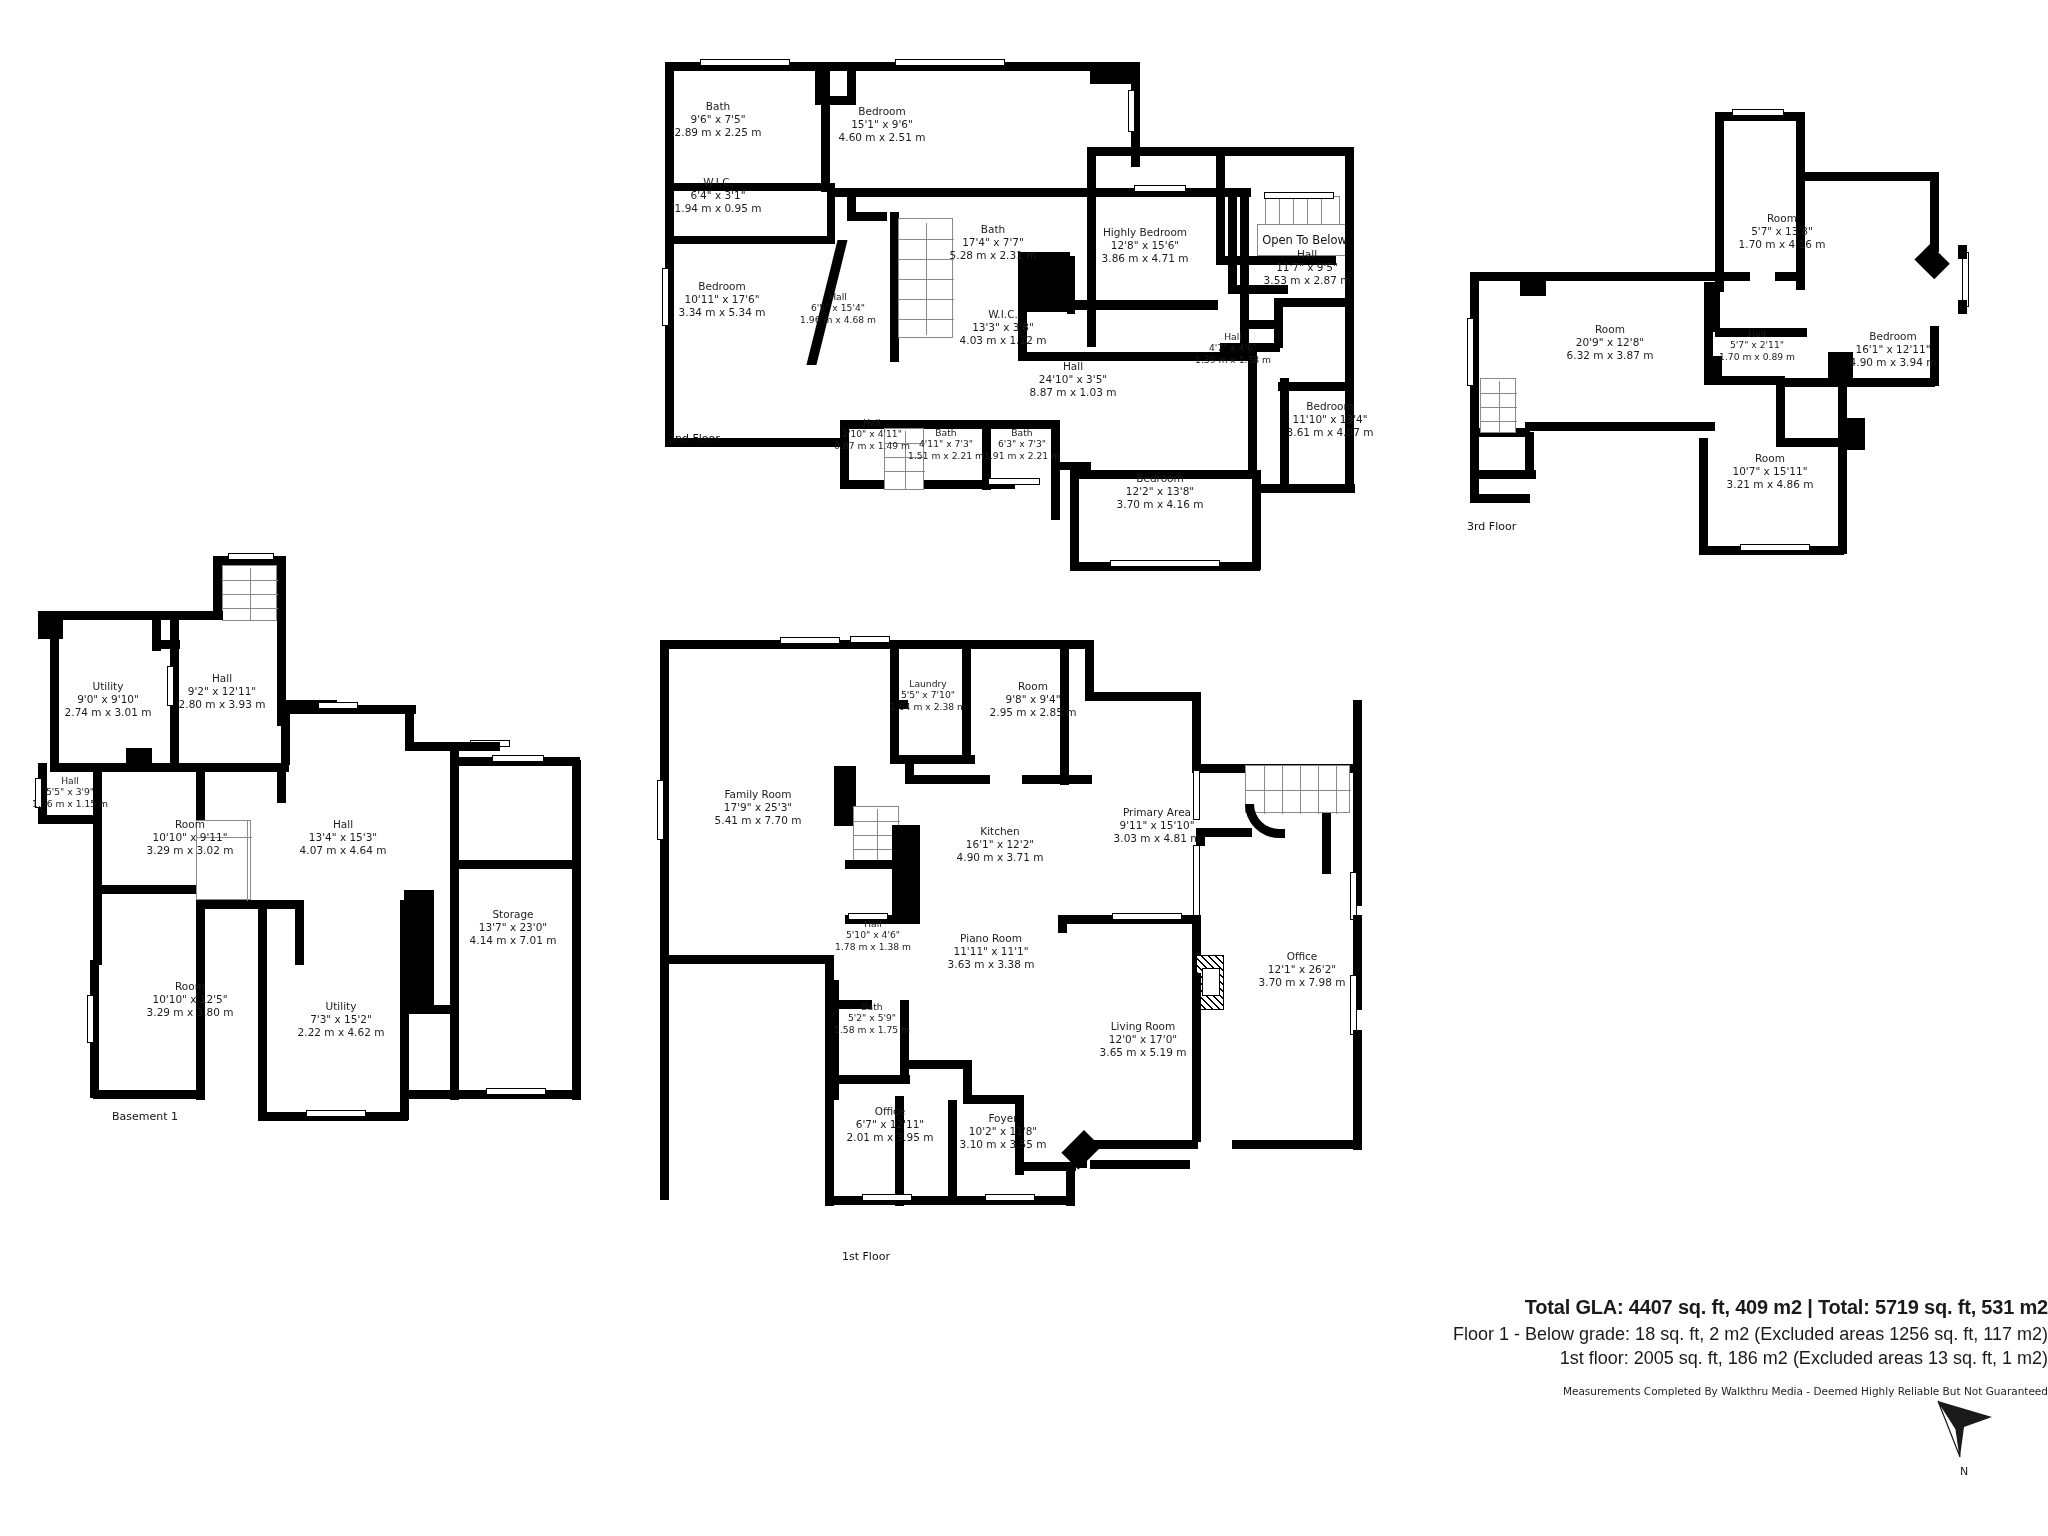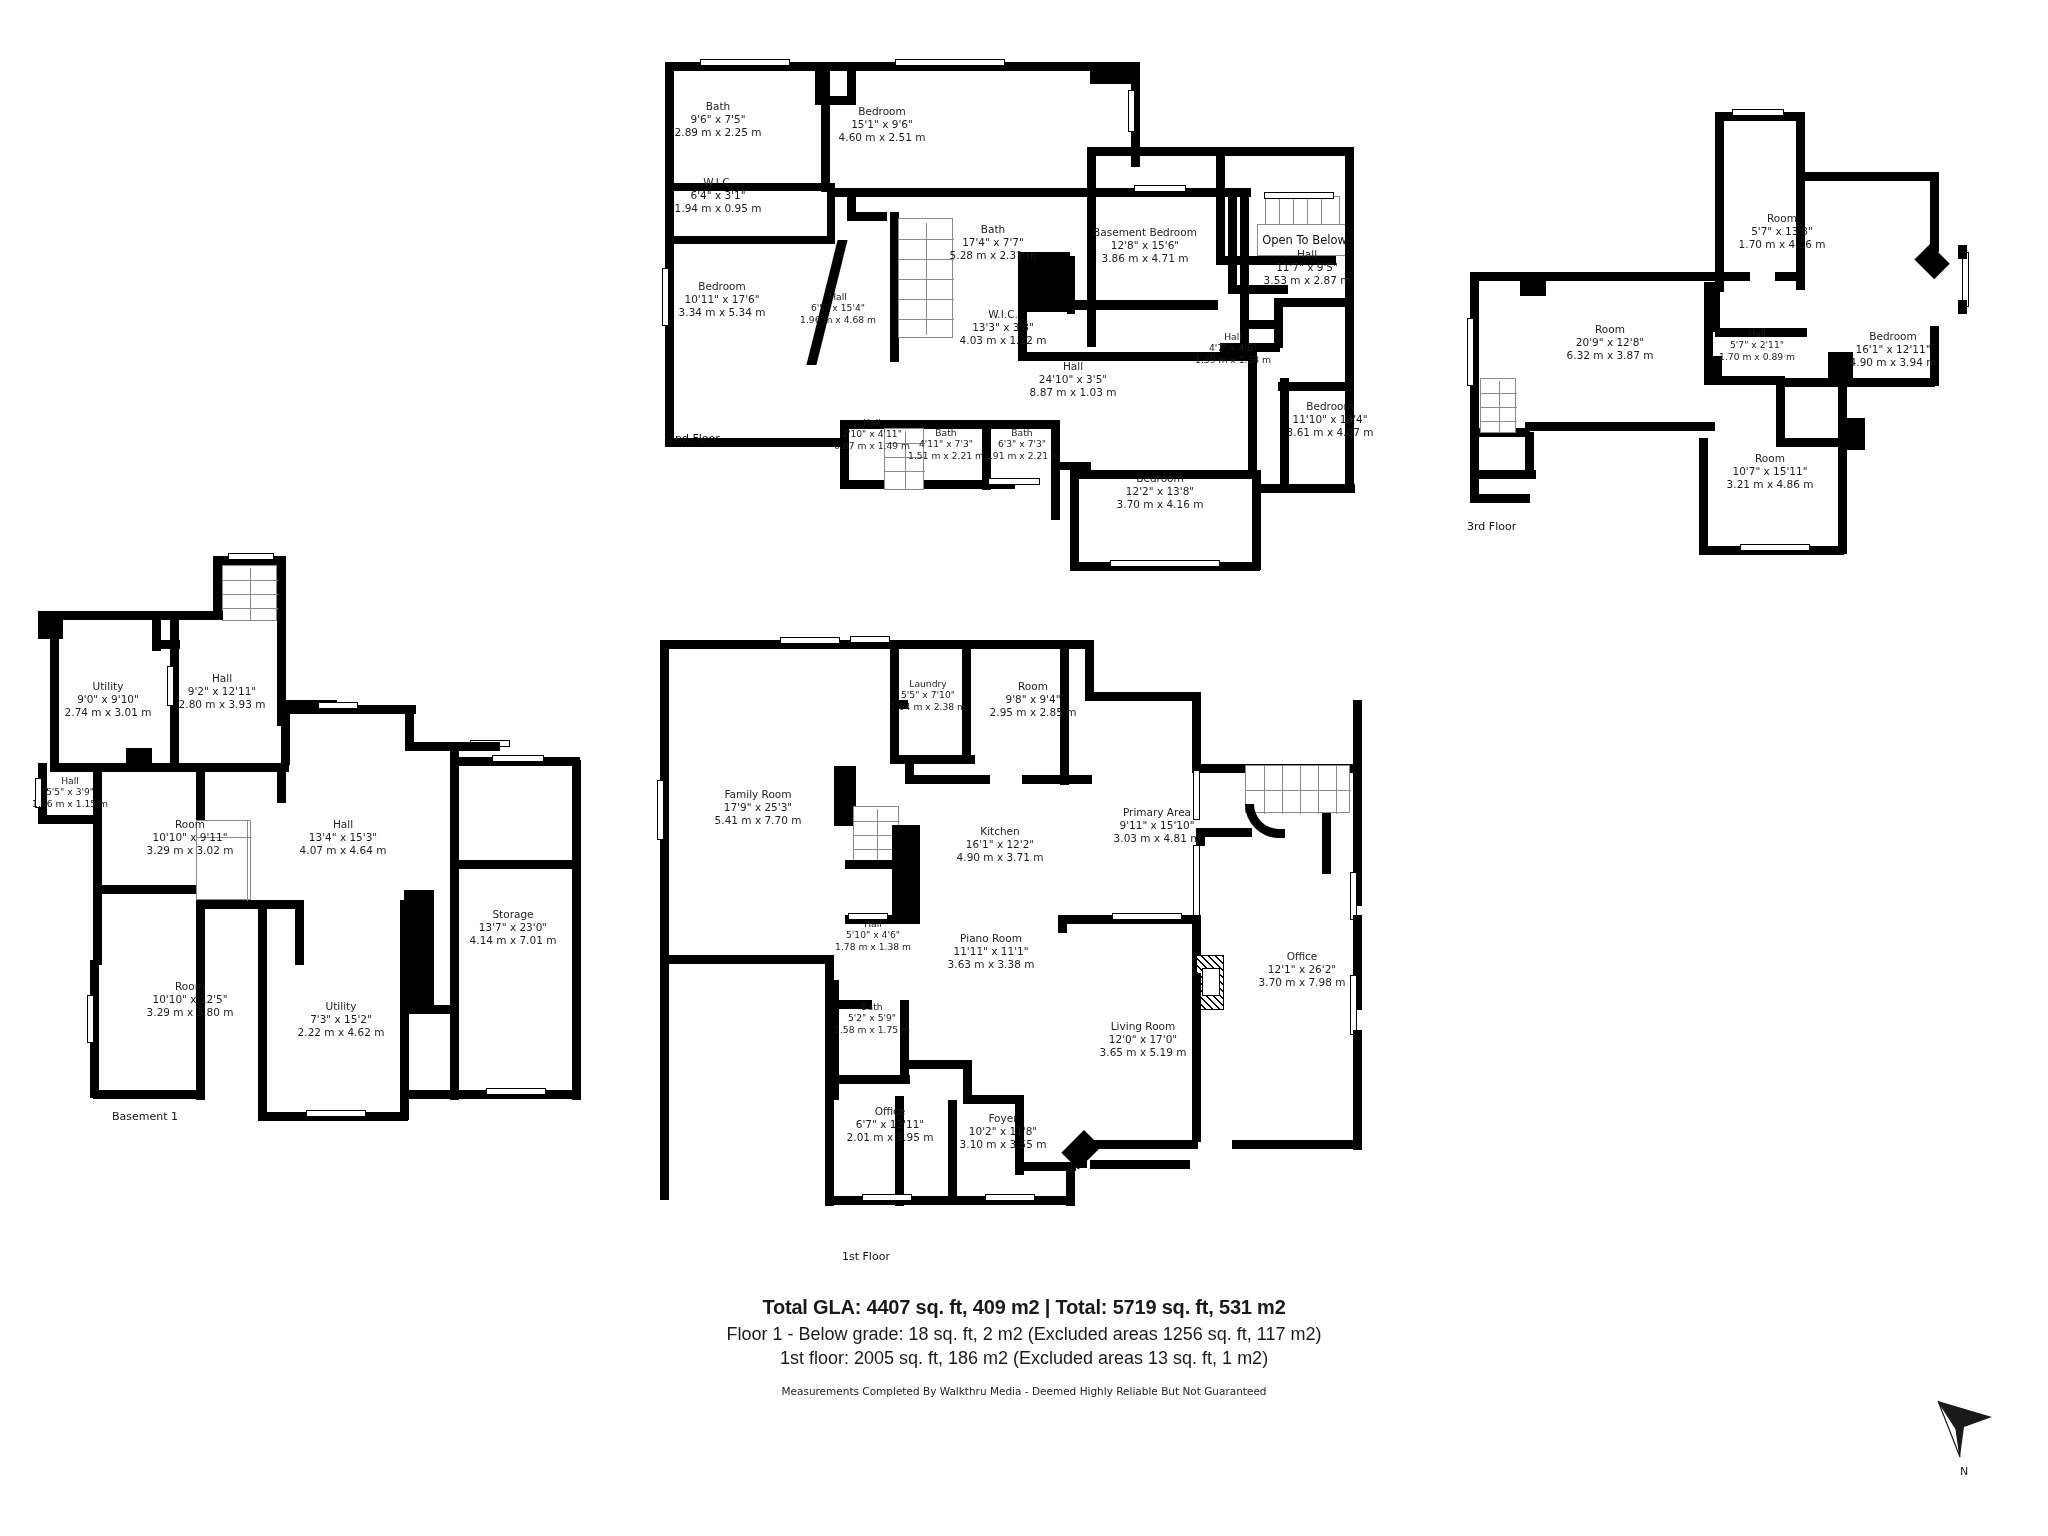--- a/index.html
+++ b/index.html
@@ -31,21 +31,21 @@
 
   
   .stairs{position:absolute;border:1px solid #8a8a8a;box-sizing:border-box;background:#fff;}
   .stairs .tread{position:absolute;background:#8a8a8a;}
   .stairs .rail{position:absolute;background:#8a8a8a;}
 
   .otb{position:absolute;border:1px solid #8a8a8a;box-sizing:border-box;background:#fff;
        display:flex;align-items:center;justify-content:center;font-size:11.5px;color:#111;}
 
   
-  #summary{position:absolute;left:0;right:0;top:1296px;text-align:center;}
+  #summary{position:absolute;left:0;right:0;top:1296px;text-align:right;}
   #summary .t{font-size:20px;font-weight:bold;letter-spacing:-.2px;margin-bottom:4px;
               font-family:"Liberation Sans",sans-serif;}
   #summary .l{font-size:18px;line-height:1.32;font-family:"Liberation Sans",sans-serif;}
   #summary .d{font-size:10.5px;margin-top:14px;color:#222;}
 
   
   #compass{position:absolute;left:1930px;top:1395px;width:70px;height:90px;}
   #compass .n{position:absolute;left:30px;top:70px;font-size:11px;}
 </style>
 </head>
@@ -182,21 +182,21 @@
       <span class="nm">Bath</span>
       <span class="im">17'4" x 7'7"</span>
       <span class="mt">5.28 m x 2.31 m</span>
     </div>
     <div class="lbl" style="left:1003px;top:328px;">
       <span class="nm">W.I.C.</span>
       <span class="im">13'3" x 3'8"</span>
       <span class="mt">4.03 m x 1.12 m</span>
     </div>
     <div class="lbl" style="left:1145px;top:246px;">
-      <span class="nm">Basement Bedroom</span>
+      <span class="nm">Highly Bedroom</span>
       <span class="im">12'8" x 15'6"</span>
       <span class="mt">3.86 m x 4.71 m</span>
     </div>
     <div class="lbl" style="left:1307px;top:268px;">
       <span class="nm">Hall</span>
       <span class="im">11'7" x 9'5"</span>
       <span class="mt">3.53 m x 2.87 m</span>
     </div>
     <div class="lbl sm" style="left:1233px;top:348px;">
       <span class="nm">Hall</span>

